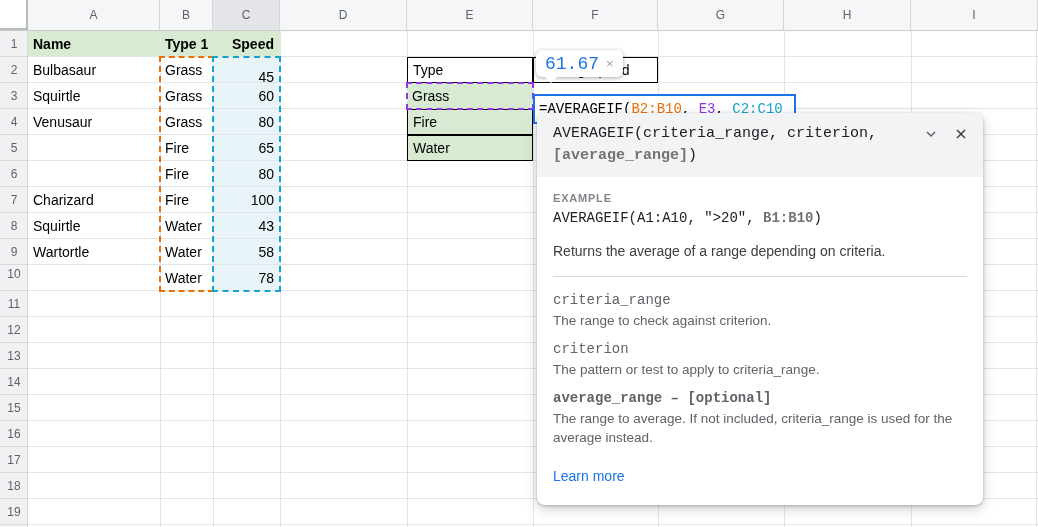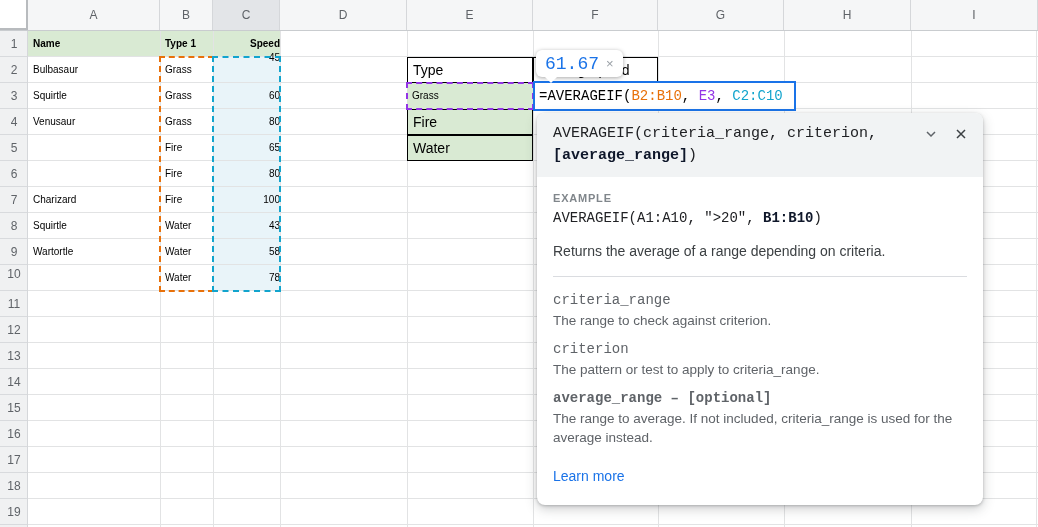--- a/index.html
+++ b/index.html
@@ -13,56 +13,56 @@
   .colhead.sel { background:#e3e5e8; }
   .rowstrip { position:absolute; left:0; top:31px; width:28px; height:496px; background:#f0f1f2; border-right:1px solid #d5d7da;
               background-image:repeating-linear-gradient(to bottom, transparent 0 25px, #d8dadd 25px 26px); }
   .rowhead { position:absolute; left:0; width:28px; height:26px; line-height:26px; text-align:center; font-size:12px; color:#5f6368; }
 
   
   .hlines { position:absolute; left:28px; top:31px; width:1010px; height:496px; z-index:1;
             background-image:repeating-linear-gradient(to bottom, transparent 0 25px, #e2e3e4 25px 26px); pointer-events:none; }
   .vl { position:absolute; top:31px; width:1px; height:496px; background:#e2e3e4; z-index:1; }
   .fill { position:absolute; z-index:0; }
-  .cell { position:absolute; height:26px; line-height:26px; font-size:10px; color:#000; z-index:2; white-space:nowrap; overflow:hidden; }
+  .cell { position:absolute; height:26px; line-height:26px; font-size:14px; color:#000; z-index:2; white-space:nowrap; overflow:hidden; }
   .colA { left:28px; width:132px; padding-left:5px; }
   .colB { left:160px; width:53px; padding-left:5px; }
-  .colC { left:213px; width:67px; text-align:right; }
+  .colC { left:213px; width:67px; padding-right:6px; text-align:right; }
   .bold { font-weight:bold; }
 
   
   .bcell { position:absolute; height:26px; line-height:24px; font-size:14px; border:1px solid #000; z-index:3; padding-left:5px; white-space:nowrap; }
   .greenbg { background:#d9ead3; }
 
   
   .dash { position:absolute; z-index:4; pointer-events:none; }
   .dash.orange { border:2px dashed #e8710a; }
   .dash.cyan   { border:2px dashed #12a4cd; }
   .dash.purple { border:2px dashed #9334e6; }
 
   
-  .formulabox { position:absolute; left:533px; top:81px; width:263px; height:30px; background:#fff; border:2px solid #1a73e8; z-index:5;
+  .formulabox { position:absolute; left:533px; top:94px; width:263px; height:30px; background:#fff; border:2px solid #1a73e8; z-index:5;
                 font-family:"Liberation Mono","DejaVu Sans Mono",monospace; font-size:14px; line-height:26px; padding-left:4px; white-space:nowrap; }
   .tok-orange { color:#e8710a; } .tok-purple { color:#9334e6; } .tok-cyan { color:#12a4cd; }
 
   
   .preview { position:absolute; left:536px; top:50px; height:27px; background:#fff; border-radius:6px; z-index:6;
              box-shadow:0 1px 4px rgba(0,0,0,.35); padding:3px 9px; display:flex; align-items:center; gap:7px; }
   .preview .val { font-family:"Liberation Mono","DejaVu Sans Mono",monospace; font-size:18px; color:#1a73e8; }
   .preview .x { font-size:13px; color:#9aa0a6; cursor:pointer; }
   .preview .ptr { position:absolute; left:9px; bottom:-6px; width:0; height:0; border-left:6px solid transparent; border-right:6px solid transparent; border-top:6px solid #fff; }
 
   
   .popup { position:absolute; left:537px; top:113px; width:446px; height:392px; background:#fff; border-radius:8px; z-index:7;
            box-shadow:0 1px 3px rgba(60,64,67,.3), 0 4px 12px rgba(60,64,67,.25); overflow:hidden; }
   .popup-hd { background:#f1f3f4; padding:10px 64px 10px 16px; font-family:"Liberation Mono","DejaVu Sans Mono",monospace;
               font-size:15px; line-height:22px; color:#202124; position:relative; }
   .popup-hd .icons { position:absolute; right:14px; top:13px; display:flex; gap:14px; }
   .popup-hd .icons svg { cursor:pointer; }
-  .green { color:#0f172a; font-weight:bold; }
+  .green { color:#737373; font-weight:bold; }
   .popup-bd { padding:14px 16px 0 16px; }
   .sec-label { font-size:11px; font-weight:bold; letter-spacing:.8px; color:#80868b; line-height:14px; margin-bottom:3px; }
   .code { font-family:"Liberation Mono","DejaVu Sans Mono",monospace; font-size:14px; color:#202124; line-height:20px; margin-bottom:13px; }
   .about-text { font-size:14px; color:#3c4043; line-height:20px; margin-bottom:15px; }
   .divider { border-top:1px solid #dadce0; margin-bottom:13px; }
   .param-name { font-family:"Liberation Mono","DejaVu Sans Mono",monospace; font-size:14px; color:#5f6368; line-height:20px; margin-bottom:1px; }
   .param-desc { font-size:13.5px; color:#5f6368; line-height:19px; margin-bottom:9px; width:414px; }
   .learn { display:inline-block; margin-top:12px; font-size:14px; color:#1a73e8; cursor:pointer; }
 </style>
 </head>
@@ -118,21 +118,21 @@
   <div class="vl" style="left:784px"></div>
   <div class="vl" style="left:911px"></div>
   <div class="vl" style="left:1036px"></div>
 
   <div class="cell colA bold" style="top:31px">Name</div>
   <div class="cell colB bold" style="top:31px">Type 1</div>
   <div class="cell colC bold" style="top:31px">Speed</div>
 
   <div class="cell colA" style="top:57px">Bulbasaur</div>
   <div class="cell colB" style="top:57px">Grass</div>
-  <div class="cell colC" style="top:45px">45</div>
+  <div class="cell colC" style="top:64px">45</div>
   <div class="cell colA" style="top:83px">Squirtle</div>
   <div class="cell colB" style="top:83px">Grass</div>
   <div class="cell colC" style="top:83px">60</div>
   <div class="cell colA" style="top:109px">Venusaur</div>
   <div class="cell colB" style="top:109px">Grass</div>
   <div class="cell colC" style="top:109px">80</div>
   <div class="cell colB" style="top:135px">Fire</div>
   <div class="cell colC" style="top:135px">65</div>
   <div class="cell colB" style="top:161px">Fire</div>
   <div class="cell colC" style="top:161px">80</div>

